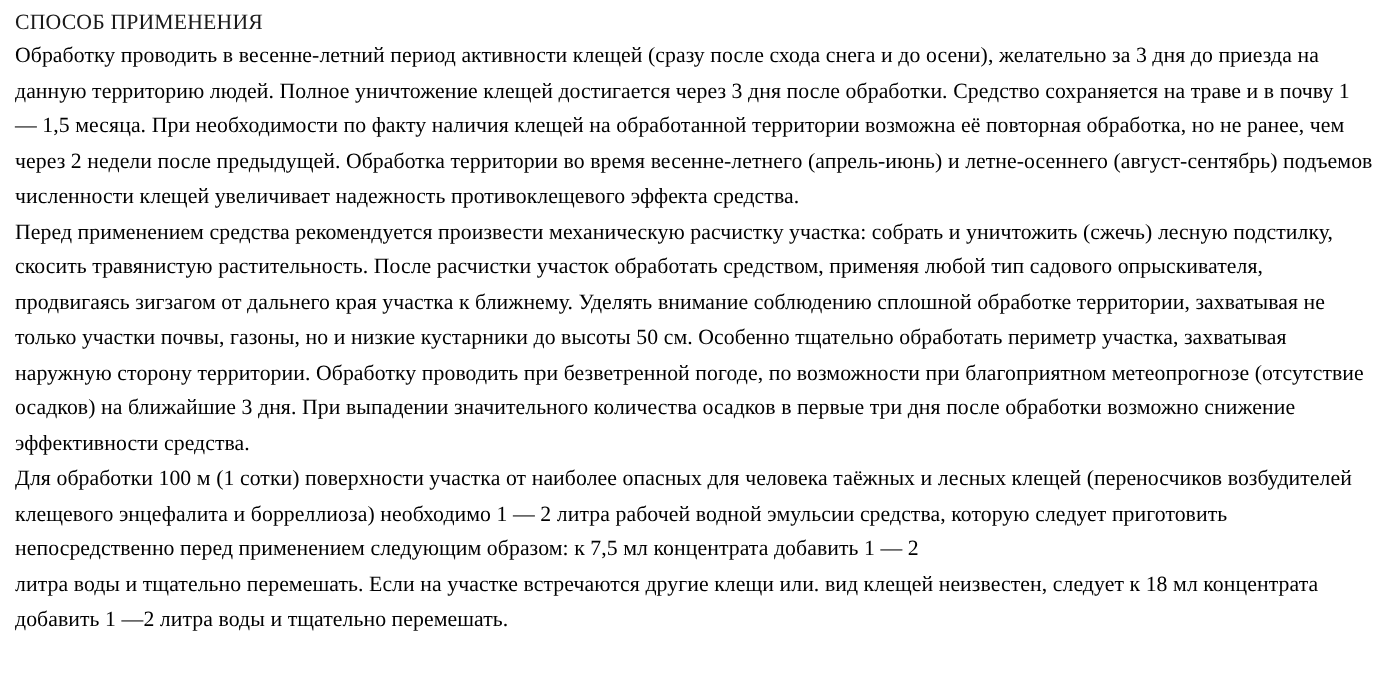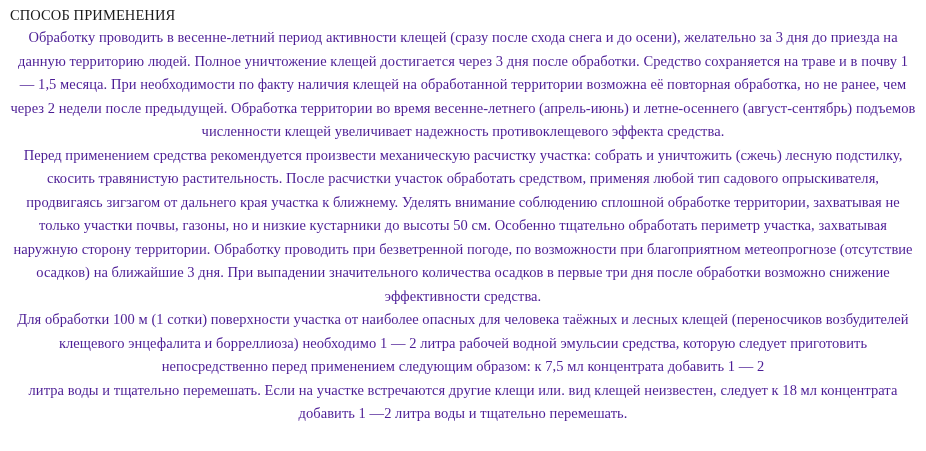--- a/index.html
+++ b/index.html
@@ -25,22 +25,22 @@
     font-size: 14.5px;
     line-height: 19px;
     color: #1a1a1a;
     margin: 0 0 1px 0;
     font-weight: normal;
     letter-spacing: 0.1px;
   }
   .para {
     font-size: 14.5px;
     line-height: 23.5px;
-    color: #4c1d95;
-    text-align: center;
+    color: #000000;
+    text-align: left;
     margin: 0;
     letter-spacing: 0.05px;
   }
   .para + .para {
   }
   .para.tight-follow {
     margin-top: 0;
   }
 </style>
 </head>

